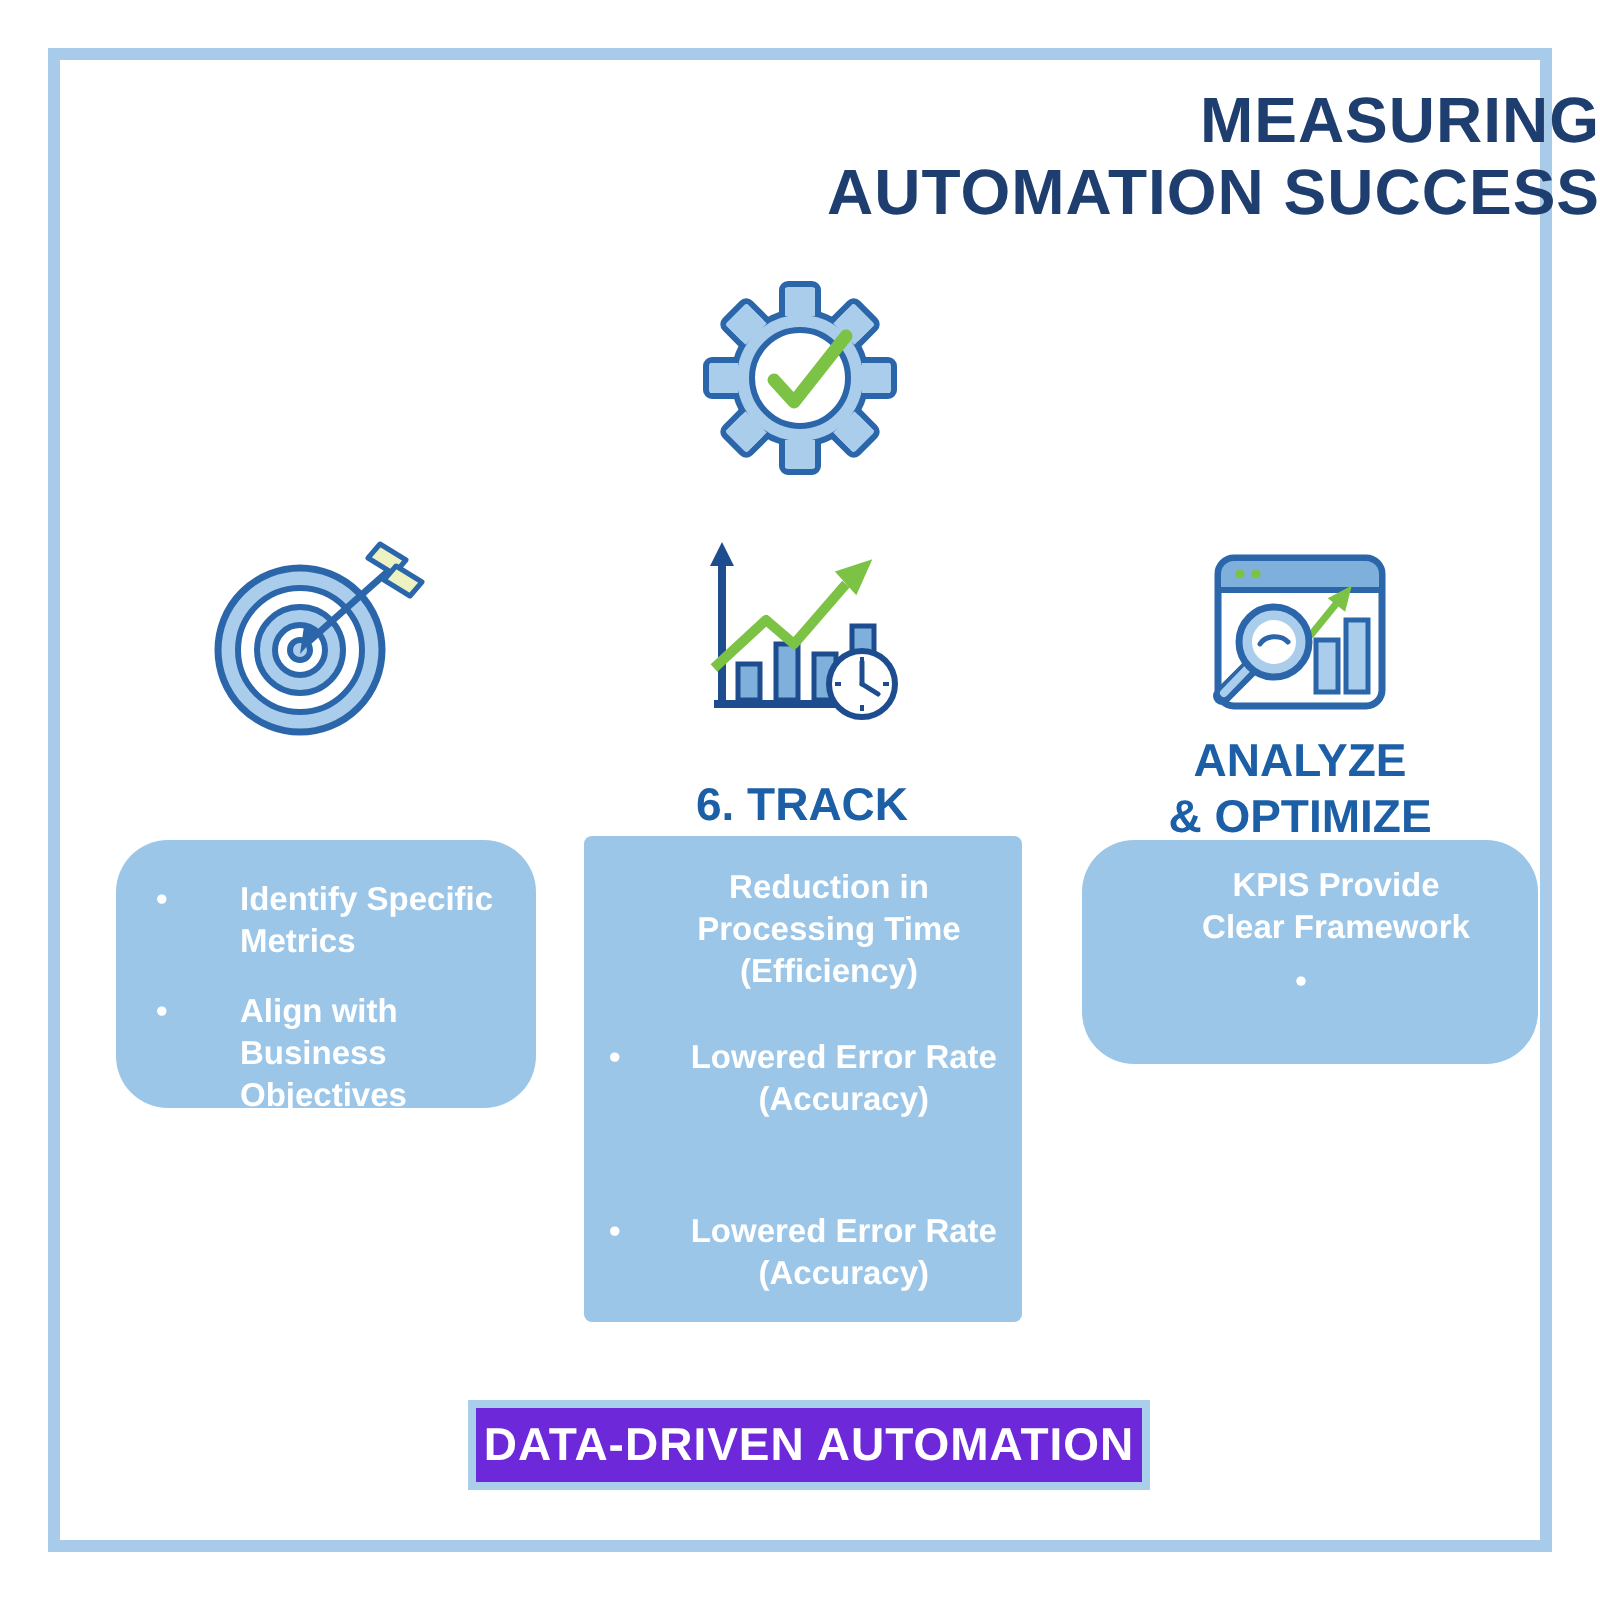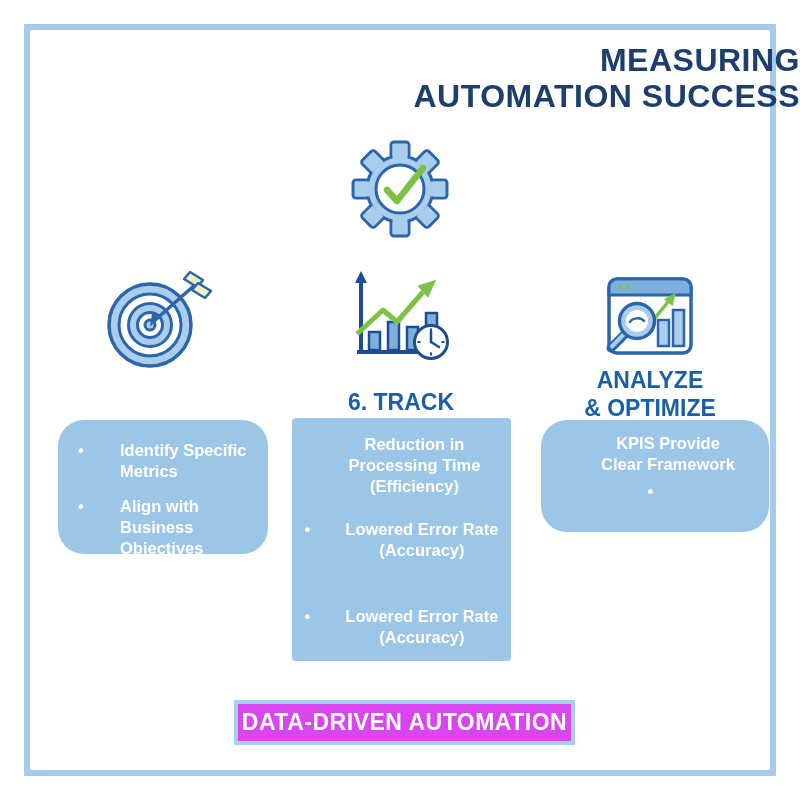--- a/index.html
+++ b/index.html
@@ -18,21 +18,21 @@
   #card-1{left:58px;top:420px;width:210px;height:134px;padding:20px 10px 0 20px;}
   #card-2{left:292px;top:418px;width:219px;height:243px;border-radius:4px;
           padding:16px 8px 0 8px;text-align:center;}
   #card-3{left:541px;top:420px;width:228px;height:112px;padding:13px 8px 0 8px;text-align:center;}
   .item{white-space:pre-line;margin-left:26px;}
   .bullet-item{display:flex;align-items:flex-start;}
   .bullet-item .dot{width:16px;flex:0 0 16px;text-align:left;}
   .bullet-item.center{justify-content:center;}
   .bullet-item.center .dot{width:auto;flex:0 0 auto;margin-right:9px;}
   .banner{position:absolute;left:234px;top:700px;width:341px;height:45px;
-          background:#d946ef;border:4px solid #a9cfea;box-sizing:border-box;
+          background:#6d28d9;border:4px solid #a9cfea;box-sizing:border-box;
           display:flex;align-items:center;justify-content:center;
           color:#fff;font-weight:800;font-size:23px;letter-spacing:.5px;}
 </style>
 </head>
 <body>
 
 <div class="canvas">
 
   <div class="frame"></div>
 

